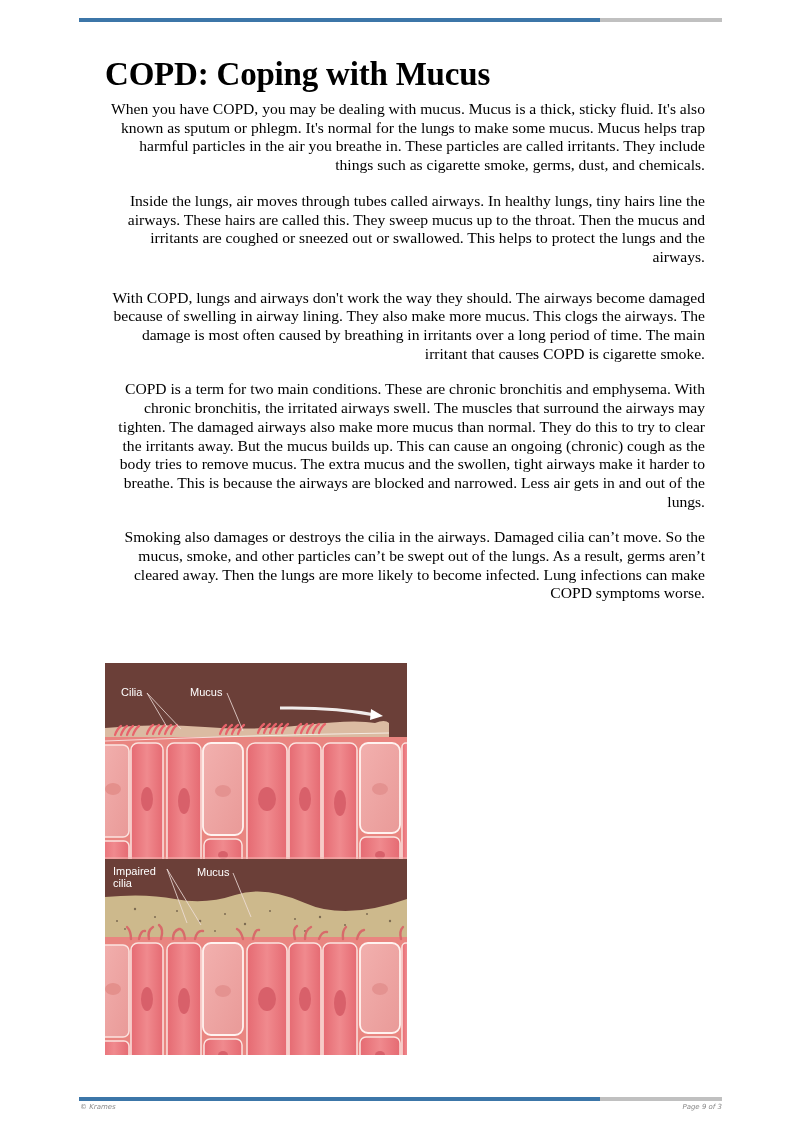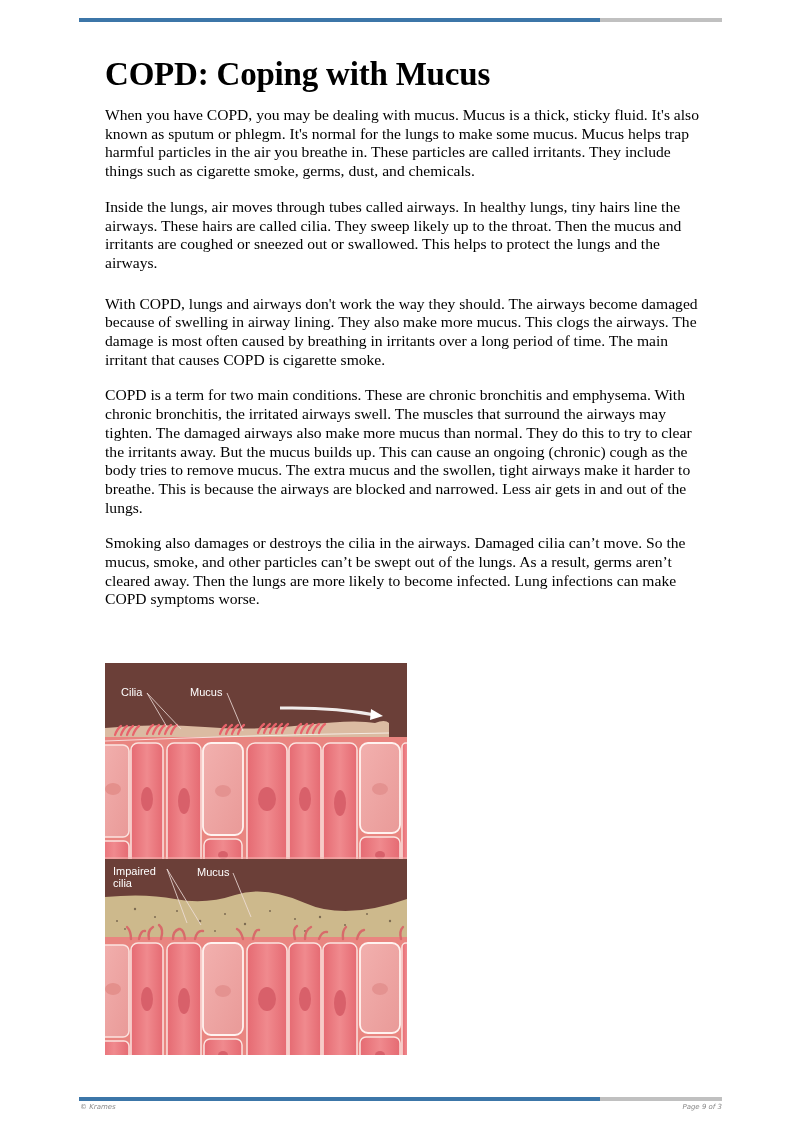--- a/index.html
+++ b/index.html
@@ -3,40 +3,40 @@
   <meta charset="utf-8">
   <style>
     html, body { margin: 0; padding: 0; background: #ffffff; }
     body { width: 800px; height: 1130px; position: relative; overflow: hidden; font-family: "Liberation Serif", "DejaVu Serif", serif; color: #000; }
     .bar { position: absolute; left: 79px; width: 643px; height: 4px; display: flex; }
     .bar .blue { width: 522px; height: 100%; background: #3c76a8; }
     .bar .grey { flex: 1; height: 100%; background: #c0c0c0; }
     .bar.top { top: 18px; }
     .bar.bottom { top: 1097px; }
     .content { position: absolute; left: 105px; top: 54px; width: 600px; }
-    h1 { font-family: "Liberation Serif", serif; font-weight: bold; font-size: 33px; line-height: 40px; margin: 0 0 12px 0; letter-spacing: -0.2px; }
+    h1 { font-family: "Liberation Serif", serif; font-weight: bold; font-size: 33px; line-height: 40px; margin: 0 0 6px 0; letter-spacing: -0.2px; }
     h2 { font-family: "Liberation Serif", serif; font-weight: bold; font-size: 24px; line-height: 30px; margin: 0 0 16px 0; }
-    p { font-size: 15.6px; line-height: 18.7px; margin: 0 0 17px 0; }
+    p { font-size: 15.6px; line-height: 18.7px; margin: 0 0 17px 0; text-align: right; }
     .figure { position: absolute; left: 105px; top: 663px; width: 302px; height: 314px; }
     .figure svg { display: block; width: 302px; height: 392px; }
     .footer { position: absolute; top: 1103px; left: 80px; width: 642px; font-family: "DejaVu Sans", sans-serif; font-style: italic; font-size: 7px; color: #888; display: flex; justify-content: space-between; }
     .lbl { font-family: "Liberation Sans", sans-serif; font-size: 11px; fill: #ffffff; }
   </style>
 </head>
 <body>
 
 <div class="bar top">
   <div class="blue" style="width: 81%;"></div>
   <div class="grey"></div>
 </div>
 
 <div class="content">
   <h1>COPD: Coping with Mucus</h1>
   <p>When you have COPD, you may be dealing with mucus. Mucus is a thick, sticky fluid. It's also known as sputum or phlegm. It's normal for the lungs to make some mucus. Mucus helps trap harmful particles in the air you breathe in. These particles are called irritants. They include things such as cigarette smoke, germs, dust, and chemicals.</p>
-  <p style="margin-bottom:22px">Inside the lungs, air moves through tubes called airways. In healthy lungs, tiny hairs line the airways. These hairs are called cilia. They sweep likely up to the throat. Then the mucus and irritants are coughed or sneezed out or swallowed. This helps to protect the lungs and the airways.</p>
+  <p style="margin-bottom:22px">Inside the lungs, air moves through tubes called airways. In healthy lungs, tiny hairs line the airways. These hairs are called this. They sweep mucus up to the throat. Then the mucus and irritants are coughed or sneezed out or swallowed. This helps to protect the lungs and the airways.</p>
   <p>With COPD, lungs and airways don't work the way they should. The airways become damaged because of swelling in airway lining. They also make more mucus. This clogs the airways. The damage is most often caused by breathing in irritants over a long period of time. The main irritant that causes COPD is cigarette smoke.</p>
   <p>COPD is a term for two main conditions. These are chronic bronchitis and emphysema. With chronic bronchitis, the irritated airways swell. The muscles that surround the airways may tighten. The damaged airways also make more mucus than normal. They do this to try to clear the irritants away. But the mucus builds up. This can cause an ongoing (chronic) cough as the body tries to remove mucus. The extra mucus and the swollen, tight airways make it harder to breathe. This is because the airways are blocked and narrowed. Less air gets in and out of the lungs.</p>
   <p>Smoking also damages or destroys the cilia in the airways. Damaged cilia can’t move. So the mucus, smoke, and other particles can’t be swept out of the lungs. As a result, germs aren’t cleared away. Then the lungs are more likely to become infected. Lung infections can make COPD symptoms worse.</p>
 </div>
 
 <div class="figure">
   <svg viewBox="0 0 302 392" xmlns="http://www.w3.org/2000/svg">
     <defs>
       <linearGradient id="cellG" x1="0" y1="0" x2="1" y2="0">
         <stop offset="0" stop-color="#e56a72"></stop>

